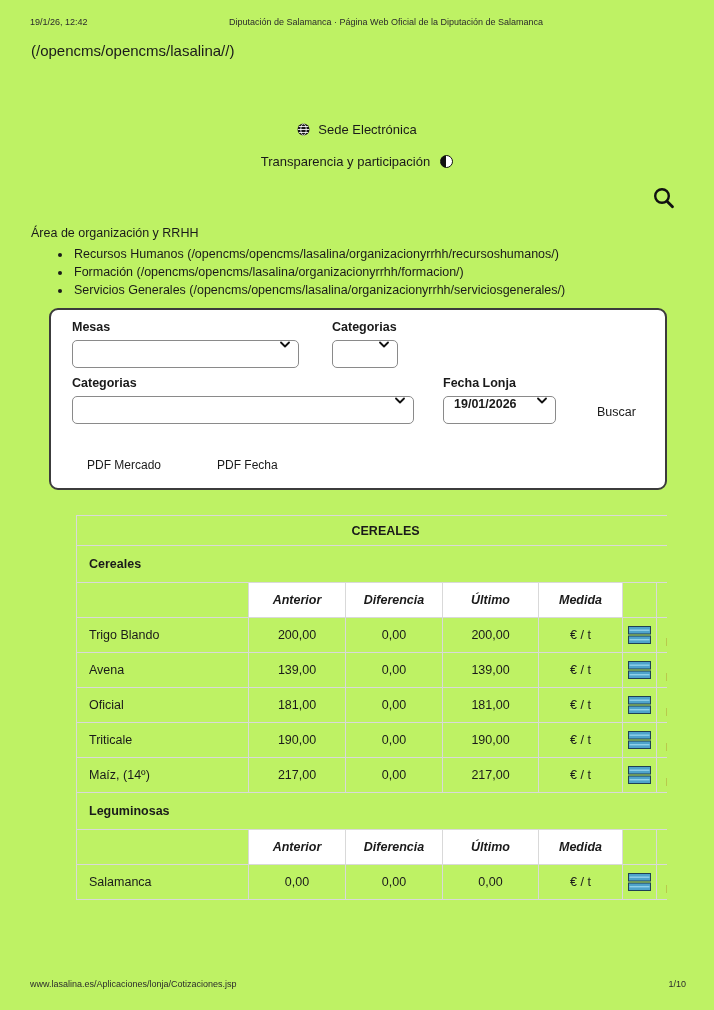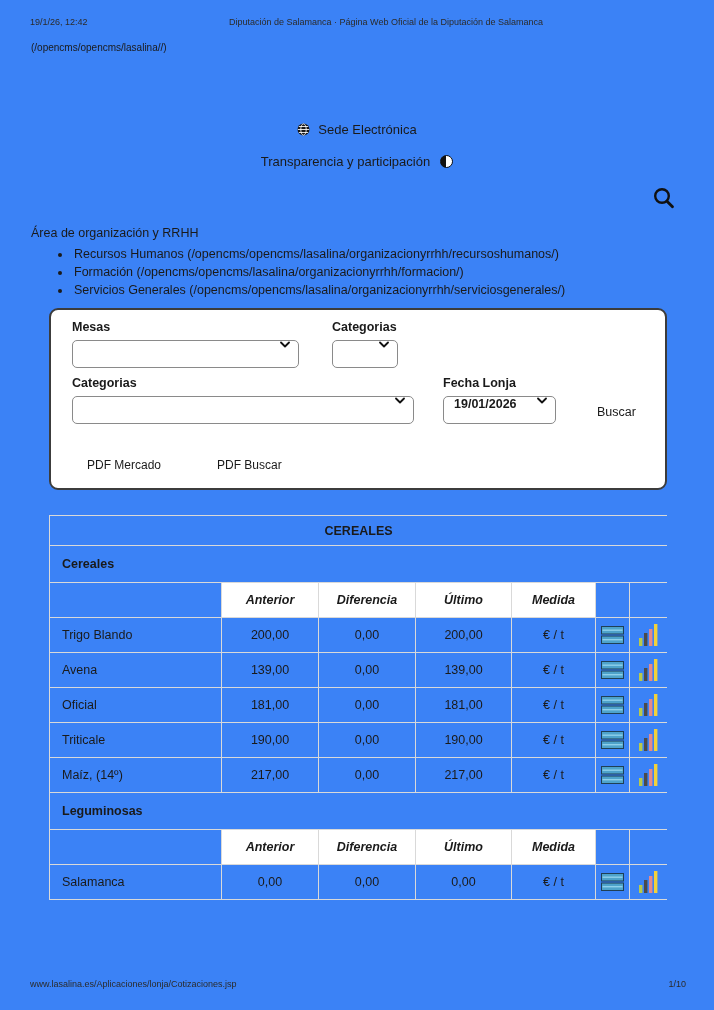--- a/index.html
+++ b/index.html
@@ -1,27 +1,27 @@
 <!DOCTYPE html>
 <html><head>
 <meta charset="utf-8">
 <style>
   * { margin:0; padding:0; box-sizing:border-box; }
   html,body { background:#ffffff; }
   .page {
-    position:relative; width:714px; height:1010px; background:#3b82f6;
+    position:relative; width:714px; height:1010px; background:#bef264;
     font-family:"Liberation Sans", sans-serif; color:#1a1a1a; overflow:hidden;
   }
   
   .ph-date { position:absolute; left:30px; top:17px; font-size:9px; color:#2b2b2b; }
   .ph-title { position:absolute; left:0; top:17px; width:100%; text-align:center; font-size:9px; color:#2b2b2b;margin-left:29px; }
   .pf-url { position:absolute; left:30px; top:979px; font-size:9px; color:#2b2b2b; }
   .pf-page { position:absolute; right:28px; top:979px; font-size:9px; color:#2b2b2b; }
 
-  .breadcrumb { position:absolute; left:31px; top:42px; font-size:10px; }
+  .breadcrumb { position:absolute; left:31px; top:42px; font-size:15px; }
 
   .sede-row { position:absolute; left:0; top:122px; width:100%; display:flex; justify-content:center; align-items:center; gap:8px; font-size:13px; }
   .transp-row { position:absolute; left:0; top:154px; width:100%; display:flex; justify-content:center; align-items:center; gap:10px; font-size:13px; }
   .half-circle { width:13px; height:13px; border-radius:50%; border:1.5px solid #111;
     background:linear-gradient(to right, #111 0 50%, #fff 50% 100%); display:inline-block; }
 
   .search-wrap { position:absolute; left:651px; top:186px; width:28px; height:28px; cursor:pointer; }
 
   .nav-block { position:absolute; left:31px; top:224px; font-size:12.5px; line-height:18px; }
   .nav-block ul { list-style:disc; margin-top:3px; padding-left:41px; }
@@ -34,21 +34,21 @@
   .select { position:absolute; height:28px; border:1px solid #8a8a8a; border-radius:5px;
     background:#fff; display:flex; align-items:flex-start; justify-content:space-between;
     padding:0 8px 0 10px; font-size:12.5px; cursor:pointer; }
   .select .chev { flex:0 0 auto; }
   .date-select { font-weight:bold; }
   .buscar { position:absolute; left:540px; top:92px; font-size:12.5px; cursor:pointer; padding:3px 6px; }
   .pdf-link { position:absolute; top:148px; font-size:12px; cursor:pointer; }
 
   
   .table-wrap { position:absolute; left:49px; top:515px; width:618px; height:419px; overflow:hidden; }
-  table { border-collapse:collapse; table-layout:fixed; width:618px; font-size:12.5px; color:#1a1a1a; }
+  table { border-collapse:collapse; table-layout:fixed; width:618px; font-size:12.5px; color:#1a1a1a;margin-left:27px; }
   td, th { border:1px solid #d9d9d9; vertical-align:middle; }
   .t-title td { height:30px; text-align:center; font-weight:bold; font-size:12.5px; }
   .t-section td { height:37px; font-weight:bold; padding-left:12px; text-align:left; }
   .t-head th { height:35px; font-weight:bold; font-style:italic; text-align:center; background:#fff; }
   .t-head td { height:35px; }
   .t-row td { height:35px; text-align:center; }
   .t-row td.prod { text-align:left; padding-left:12px; }
   .t-row td.ico { text-align:center; cursor:pointer; }
   .ico svg { vertical-align:middle; }
 </style>
@@ -125,21 +125,21 @@
     <div class="select date-select" style="left:392px; top:86px; width:113px;">
       <span>19/01/2026</span>
       <svg class="chev" width="10" height="7" viewBox="0 0 10 7">
           <path d="M1 1.5 L5 5.5 L9 1.5" fill="none" stroke="#111" stroke-width="1.8" stroke-linecap="round" stroke-linejoin="round"></path>
         </svg>
     </div>
 
     <span class="buscar">Buscar</span>
 
     <span class="pdf-link" style="left:36px;">PDF Mercado</span>
-    <span class="pdf-link" style="left:166px;">PDF Buscar</span>
+    <span class="pdf-link" style="left:166px;">PDF Fecha</span>
   </div>
 
   <div class="table-wrap">
     <table>
       <colgroup>
         <col style="width:172px">
           <col style="width:97px">
           <col style="width:97px">
         <col style="width:96px">
           <col style="width:84px">

